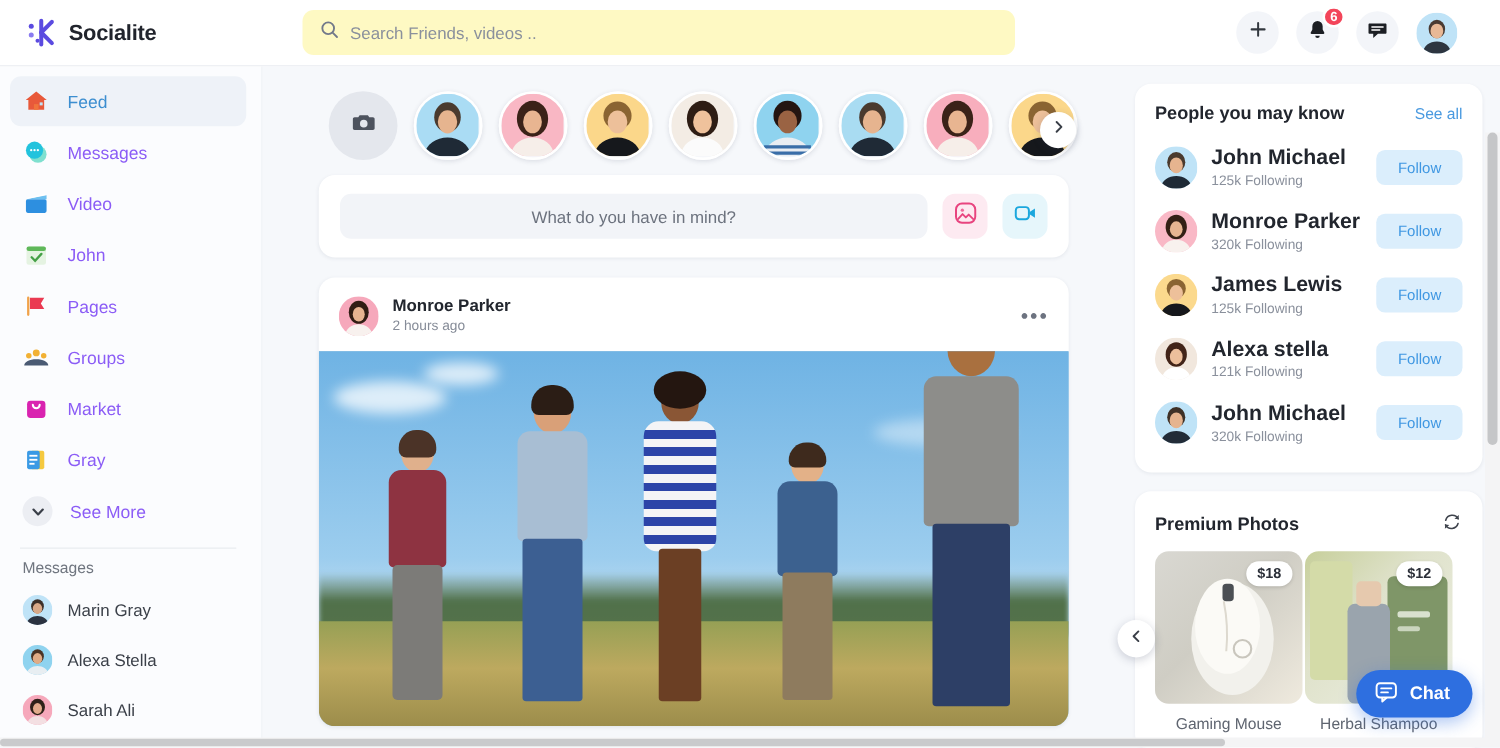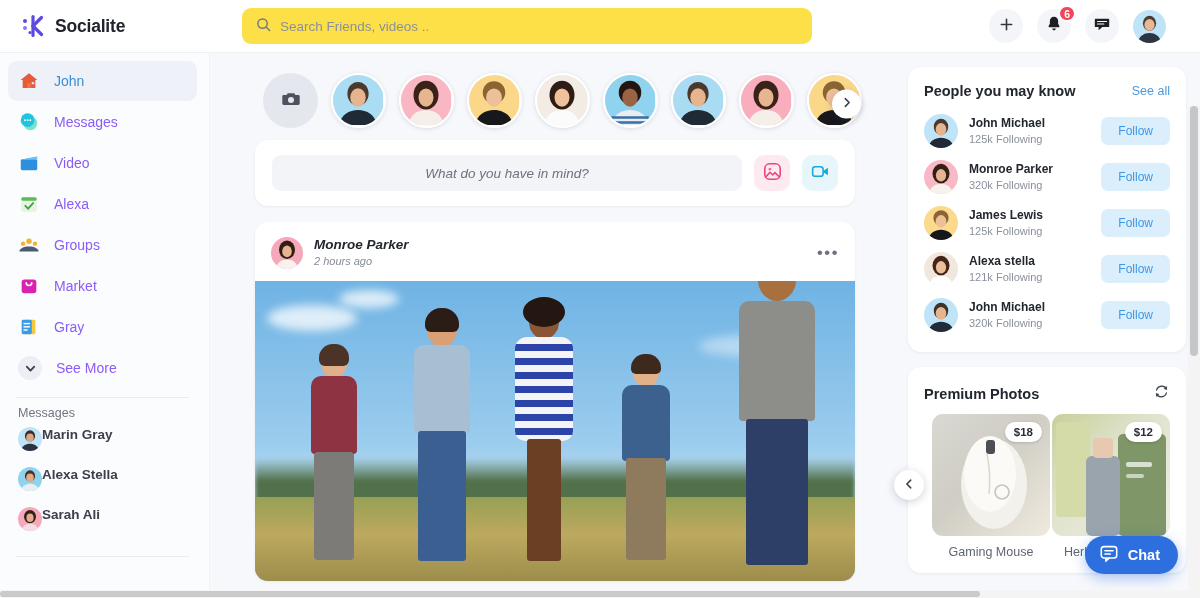--- a/index.html
+++ b/index.html
@@ -17,21 +17,21 @@
     height: 53px; min-height: 53px; background: #ffffff;
     display: flex; align-items: center; padding: 0 18px 0 20px;
     border-bottom: 1px solid #eef0f4; position: relative; z-index: 30;
   }
   .brand { display: flex; align-items: center; gap: 9px; width: 210px; }
   .brand-logo { width: 26px; height: 26px; position: relative; }
   .brand-name { font-size: 17.5px; font-weight: 700; color: #21242c; letter-spacing: -0.2px; }
 
   .search-wrap { margin-left: 12px; }
   .search {
-    width: 570px; height: 36px; background: #fde047; border-radius: 9px;
+    width: 570px; height: 36px; background: #fef9c3; border-radius: 9px;
     display: flex; align-items: center; gap: 9px; padding: 0 14px;
   }
   .search input {
     border: 0; outline: 0; background: transparent; font-size: 13.5px;
     color: #6d7380; font-family: inherit; width: 100%;
   }
   .search input::placeholder { color: #8a909c; }
 
   .header-right { margin-left: auto; display: flex; align-items: center; gap: 14px; padding-right: 16px;}
   .hbtn {
@@ -62,27 +62,27 @@
   .nav-item.active { background: #eef2f8; }
   .nav-label { font-size: 14px; color: #8b5cf6; }
   .nav-item.active .nav-label { color: #3c8ed0; }
   .nav-ico { width: 22px; height: 22px; flex: none; display:flex; align-items:center; justify-content:center;}
   .see-more-ico {
     width: 24px; height: 24px; border-radius: 50%; background: #eceef3;
     display: flex; align-items: center; justify-content: center; flex: none;
   }
   .divider { height: 1px; background: #e9ebf0; margin: 9px 8px 8px 8px; }
   .section-title { font-size: 12.5px; color: #6f757f; padding: 0 10px; margin-bottom: 7px; }
-  .sc-item { display: flex; align-items: flex-start; height: 40px; padding: 0 10px; cursor: pointer; font-weight: bold; }
+  .sc-item { display: flex; align-items: center; gap: 12px; height: 40px; padding: 0 10px; cursor: pointer; }
   .sc-av { width: 24px; height: 24px; }
   .sc-label { font-size: 13.5px; color: #3b4049; }
 
   
   .center { flex: 1; min-width: 0; padding: 14px 0 0 0; display: flex; flex-direction: column; align-items: center; }
-  .col { width: 600px; font-style: italic; }
+  .col { width: 600px; }
 
   .stories { display: flex; align-items: center; gap: 13px; padding: 6px 8px 12px 8px; position: relative; }
   .cam {
     width: 55px; height: 55px; border-radius: 50%; background: #e4e7ed;
     display: flex; align-items: center; justify-content: center; flex: none; cursor: pointer;
   }
   .story {
     width: 55px; height: 55px; border-radius: 50%; flex: none; cursor: pointer;
     border: 2.5px solid #fff; box-shadow: 0 1px 4px rgba(40,50,80,.14);
     overflow: hidden; position: relative;
@@ -129,30 +129,30 @@
   
   .right { width: 300px; min-width: 300px; padding: 14px 14px 0 8px; }
   .panel { background: #fff; border-radius: 13px; box-shadow: 0 1px 3px rgba(40,50,80,.07); padding: 16px 16px 14px 16px; }
   .panel-head { display: flex; align-items: center; margin-bottom: 9px; }
   .panel-title { font-size: 14.5px; font-weight: 700; color: #22262e; }
   .see-all { margin-left: auto; font-size: 12.5px; color: #4a9ae0; cursor: pointer; }
   .refresh { margin-left: auto; cursor: pointer; color: #4a4f59; display:flex; }
 
   .person-row { display: flex; align-items: center; gap: 11px; padding: 6px 0; }
   .p-av { width: 34px; height: 34px; }
-  .p-name { font-size: 12px; font-weight: 700; color: #22262e; line-height: 1.4; }
+  .p-name { font-size: 17px; font-weight: 700; color: #22262e; line-height: 1.4; }
   .p-sub { font-size: 11px; color: #8a909c; line-height: 1.4; }
   .follow {
     margin-left: auto; background: #dbeefc; color: #3f97e2; border: 0;
     font-family: inherit; font-size: 12px; border-radius: 7px;
     padding: 7px 17px; cursor: pointer;
   }
 
   .premium { margin-top: 15px; position: relative; }
-  .prod-grid { display: flex; gap: 2px; margin-top: 10px; justify-content: flex-end; }
+  .prod-grid { display: flex; gap: 2px; margin-top: 10px; }
   .prod { width: 118px; position: relative; }
   .prod-img { height: 122px; border-radius: 11px; overflow: hidden; position: relative; }
   .price {
     position: absolute; top: 8px; right: 8px; background: #fff; color: #2b2f38;
     font-size: 11.5px; font-weight: 700; border-radius: 10px; padding: 4px 9px;
     box-shadow: 0 1px 3px rgba(0,0,0,.15);
   }
   .prod-name { font-size: 12.5px; color: #5f6570; text-align: center; margin-top: 9px; }
   .prev-btn {
     position: absolute; left: -14px; top: 103px; width: 30px; height: 30px; border-radius: 50%;
@@ -247,21 +247,21 @@
     <div class="sidebar">
 
       <div class="nav-item active">
         <span class="nav-ico">
           <svg width="22" height="22" viewBox="0 0 24 24">
             <path d="M12 3.5 2.8 11h2.3v8.5h13.8V11h2.3z" fill="#e8593a"></path>
             <rect x="10" y="14.5" width="4" height="5" fill="#f0743c"></rect>
             <rect x="15" y="13" width="2.6" height="2.6" fill="#bfe3f7"></rect>
           </svg>
         </span>
-        <span class="nav-label">John</span>
+        <span class="nav-label">Feed</span>
       </div>
 
       <div class="nav-item">
         <span class="nav-ico">
           <svg width="22" height="22" viewBox="0 0 24 24">
             <circle cx="13.5" cy="13.5" r="7.5" fill="#7fe0cf"></circle>
             <circle cx="10.5" cy="10" r="7.5" fill="#22c3dd"></circle>
             <circle cx="7.6" cy="10" r="1" fill="#fff"></circle>
               <circle cx="10.5" cy="10" r="1" fill="#fff"></circle>
               <circle cx="13.4" cy="10" r="1" fill="#fff"></circle>
@@ -282,23 +282,32 @@
       </div>
 
       <div class="nav-item">
         <span class="nav-ico">
           <svg width="22" height="22" viewBox="0 0 24 24">
             <rect x="3.5" y="4.5" width="17" height="16" rx="2.2" fill="#e5f3e2"></rect>
             <rect x="3.5" y="4.5" width="17" height="4" rx="2" fill="#5fb85a"></rect>
             <path d="M8 14 l3 3 5.5-6" stroke="#45a047" stroke-width="2" fill="none" stroke-linecap="round"></path>
           </svg>
         </span>
-        <span class="nav-label">Alexa</span>
-      </div>
-
+        <span class="nav-label">John</span>
+      </div>
+
+      <div class="nav-item">
+        <span class="nav-ico">
+          <svg width="22" height="22" viewBox="0 0 24 24">
+            <rect x="4" y="3.5" width="2" height="17" rx="1" fill="#f0a24a"></rect>
+            <path d="M6.5 4.5 H19 L16 9.5 L19 14.5 H6.5 Z" fill="#ea3a52"></path>
+          </svg>
+        </span>
+        <span class="nav-label">Pages</span>
+      </div>
 
       <div class="nav-item">
         <span class="nav-ico">
           <svg width="22" height="22" viewBox="0 0 24 24">
             <circle cx="12" cy="8" r="3" fill="#f2b134"></circle>
             <circle cx="5.5" cy="10.5" r="2.4" fill="#f2b134"></circle>
             <circle cx="18.5" cy="10.5" r="2.4" fill="#f2b134"></circle>
             <path d="M1.5 19c0-3.2 4.6-5.5 10.5-5.5S22.5 15.8 22.5 19z" fill="#4a5a73"></path>
           </svg>
         </span>

